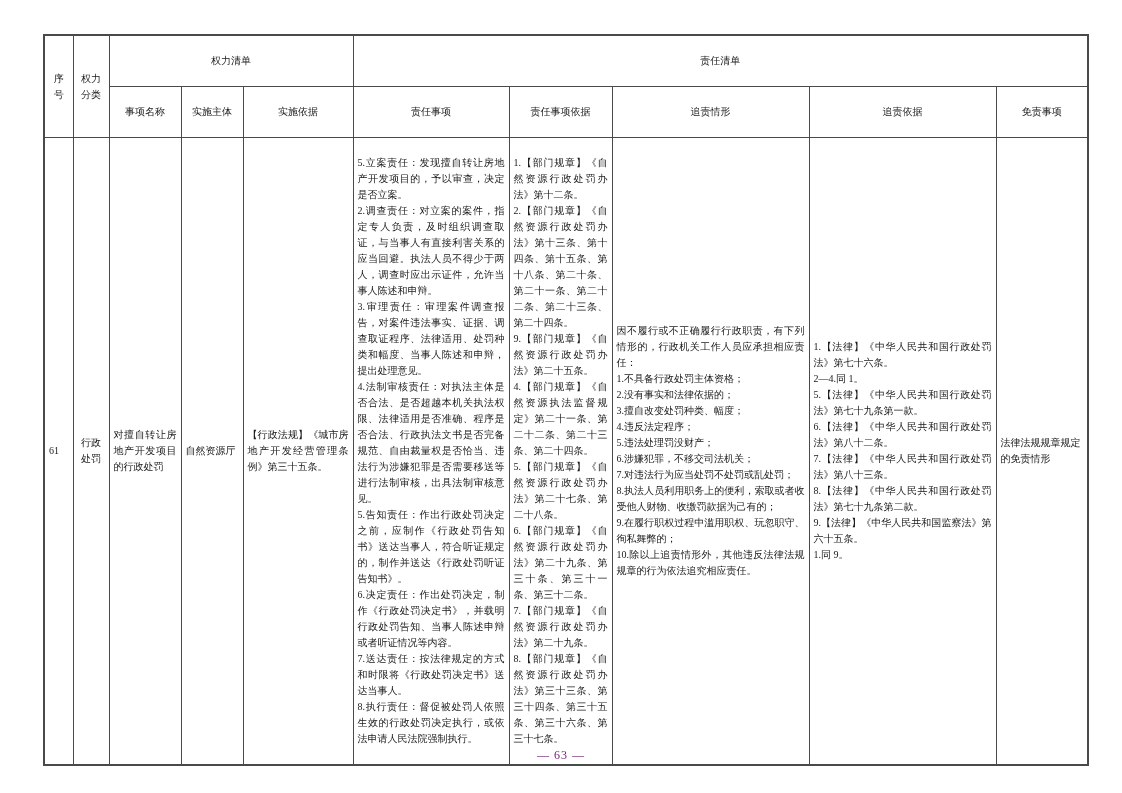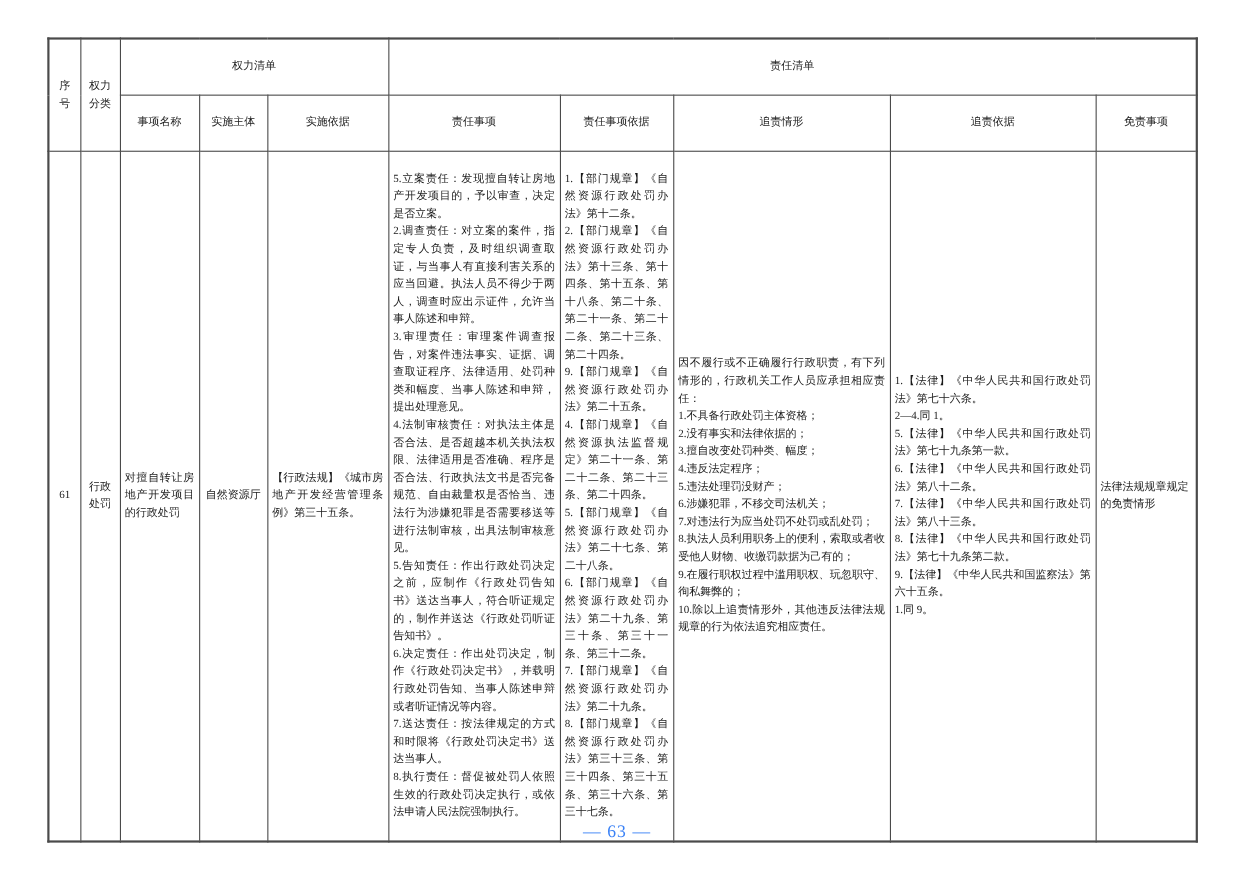--- a/index.html
+++ b/index.html
@@ -29,30 +29,30 @@
   }
   thead th{
     font-weight:bold;
     font-size:11px;
     line-height:15px;
     text-align:center;
     padding:1px 2px;
   }
   tr.group-row{height:17px;}
   tr.cols-row{height:20px;margin-top:16px;}
-  td.c{text-align:center;}
+  td.c{text-align:left;}
   td.j{text-align:justify;}
   .para{margin:0;text-align:justify;}
   td.duty{padding:2px 3px;}
   td.serial{font-size:11px;}
   td.category{padding:1px 6px;text-align:center;}
   td.exempt{text-align:left;line-height:19px;}
   .footer{
     position:absolute;left:0;top:748px;width:100%;
-    text-align:center;font-size:16px;color:#3b82f6;
+    text-align:center;font-size:12px;color:#701a75;
     letter-spacing:1px;
   }
 </style>
 </head>
 <body>
 
 <div class="page">
 
   <table class="doc">
     <colgroup>

